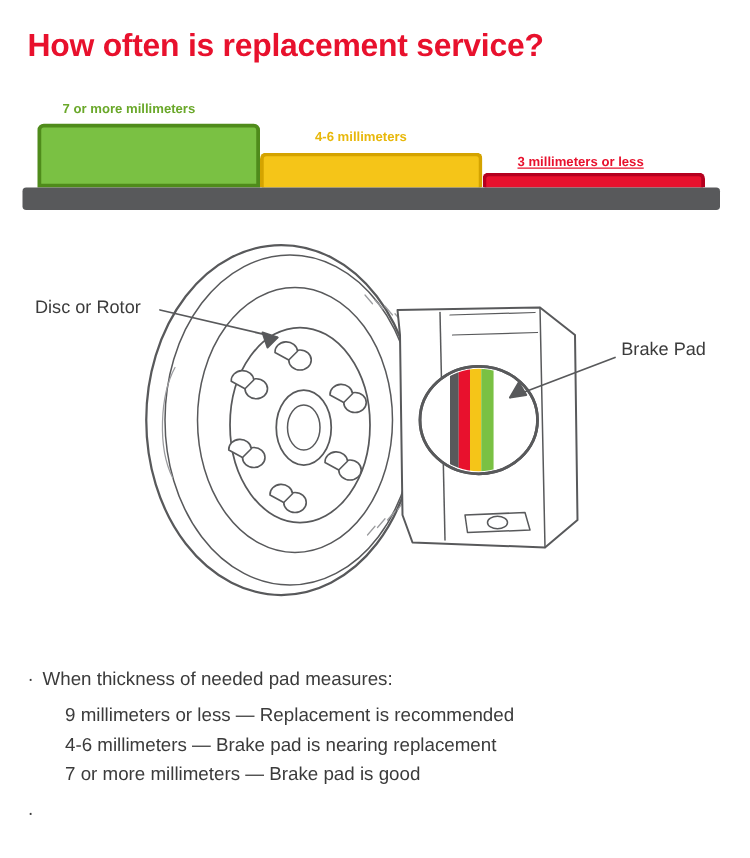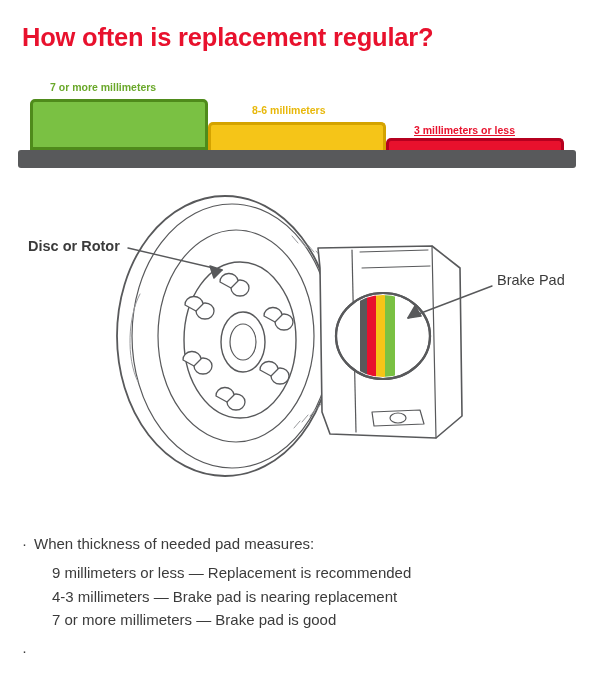--- a/index.html
+++ b/index.html
@@ -103,21 +103,21 @@
     top: 176px;
     width: 600px;
     height: 330px;
   }
   .callout-label {
     position: absolute;
     font-size: 14.5px;
     color: #3b3b3b;
     white-space: nowrap;
   }
-  .lbl-disc { left: 28px;  top: 62px; font-weight: bold; }
+  .lbl-disc { left: 28px;  top: 62px; }
   .lbl-pad  { left: 497px; top: 96px; }
 
   
   .notes {
     position: absolute;
     left: 22px;
     top: 532px;
     width: 560px;
     font-size: 15px;
     line-height: 1.55;
@@ -133,25 +133,25 @@
     color: #3b3b3b;
   }
   .sub-list {
     margin: 6px 0 8px 30px;
   }
   .sub-item { white-space: nowrap; }
 </style>
 </head>
 <body>
 
-<h1 class="title">How often is replacement regular?</h1>
+<h1 class="title">How often is replacement service?</h1>
 
 <div class="pad-chart">
   <div class="pad-label lbl-green">7 or more millimeters</div>
-  <div class="pad-label lbl-yellow">8-6 millimeters</div>
+  <div class="pad-label lbl-yellow">4-6 millimeters</div>
   <div class="pad-label lbl-red">3 millimeters or less</div>
 
   <div class="rotor-bar-shadow"></div>
   <div class="bar bar-green"></div>
   <div class="bar bar-yellow"></div>
   <div class="bar bar-red"></div>
   <div class="rotor-bar"></div>
 </div>
 
 <div class="illustration">
@@ -240,19 +240,19 @@
   <div class="callout-label lbl-pad">Brake Pad</div>
 </div>
 
 <div class="notes">
   <div class="note-row">
     <span class="bullet">·</span>
     <span>When thickness of needed pad measures:</span>
   </div>
   <div class="sub-list">
     <div class="sub-item">9 millimeters or less — Replacement is recommended</div>
-    <div class="sub-item">4-3 millimeters — Brake pad is nearing replacement</div>
+    <div class="sub-item">4-6 millimeters — Brake pad is nearing replacement</div>
     <div class="sub-item">7 or more millimeters — Brake pad is good</div>
   </div>
   <div class="note-row">
     <span class="bullet">·</span>
   </div>
 </div>
 
 </body></html>

